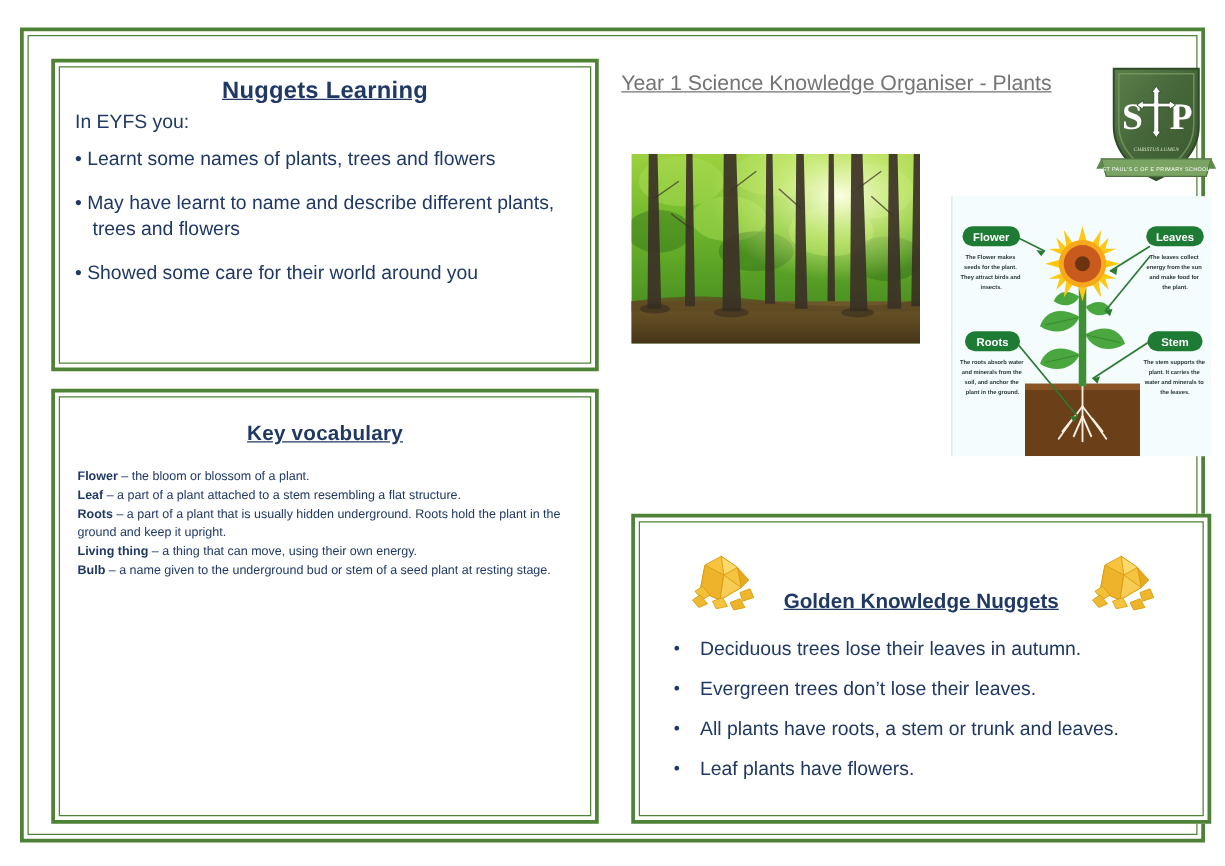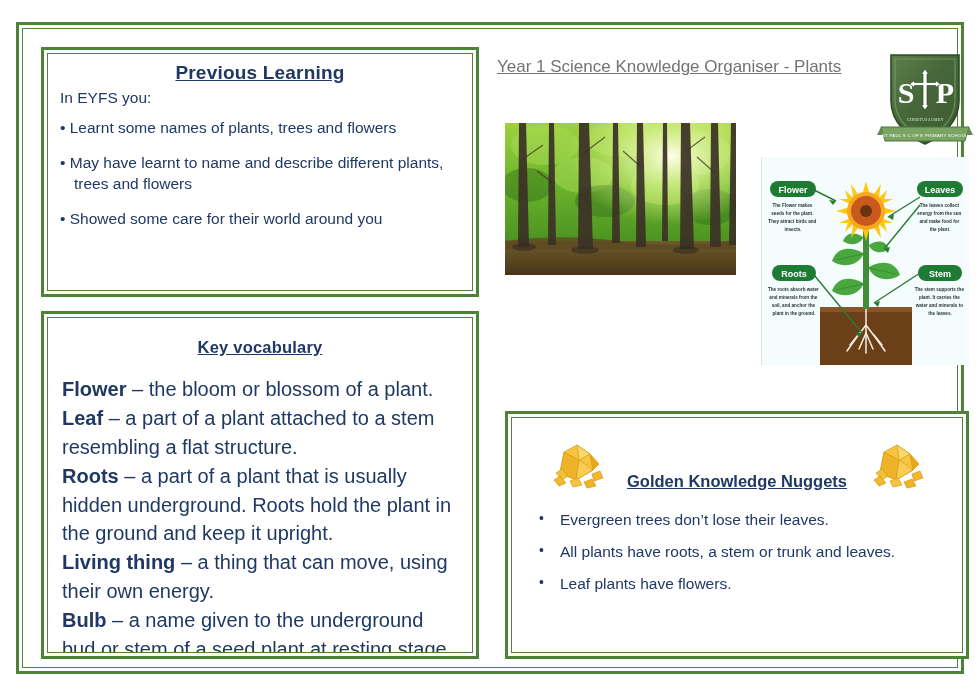--- a/index.html
+++ b/index.html
@@ -73,21 +73,21 @@
     text-indent: -14px;
   }
   .pl-list li::before { content: "\2022\00a0"; }
 
   
   #key-vocabulary { left: 18px; top: 282px; width: 438px; height: 348px; }
   #key-vocabulary .card-inner { padding: 20px 14px; }
   .kv-title { margin-bottom: 18px; font-size: 16.5px; }
   .kv-list { list-style: none; }
   .kv-list li {
-    font-size: 20px;
+    font-size: 10px;
     line-height: 1.42;
     margin-bottom: 1px;
   }
   .kv-term { font-weight: bold; }
 
   
   #organiser-title {
     position: absolute;
     left: 474px;
     top: 24px;
@@ -170,21 +170,21 @@
   }
 </style>
 </head>
 <body>
 
 <div class="page-frame">
 <div class="page-frame-inner">
 
   <div class="card" id="previous-learning">
     <div class="card-inner">
-      <div class="card-title">Previous Learning</div>
+      <div class="card-title">Nuggets Learning</div>
       <div class="intro-line">In EYFS you:</div>
       <ul class="pl-list">
         <li>Learnt some names of plants, trees and flowers</li>
         <li>May have learnt to name and describe different plants, trees and flowers</li>
         <li>Showed some care for their world around you</li>
       </ul>
     </div>
   </div>
 
   <div class="card" id="key-vocabulary">
@@ -457,20 +457,21 @@
               <path d="M10 33 L16 29 L22 36 L16 40 Z" fill="#f3c03a"></path>
               <path d="M46 34 L54 31 L57 38 L48 41 Z" fill="#f0b62d"></path>
               <path d="M8 40 L14 36 L20 43 L13 46 Z" fill="#eeb832"></path>
               <path d="M24 41 L32 38 L36 45 L27 47 Z" fill="#f5c542"></path>
               <path d="M38 42 L46 39 L50 46 L41 48 Z" fill="#edb329"></path>
             </g>
           </svg>
         </span>
       </div>
       <ul class="gn-list">
+        <li>Deciduous trees lose their leaves in autumn.</li>
         <li>Evergreen trees don’t lose their leaves.</li>
         <li>All plants have roots, a stem or trunk and leaves.</li>
         <li>Leaf plants have flowers.</li>
       </ul>
     </div>
   </div>
 
 </div>
 </div>
 

